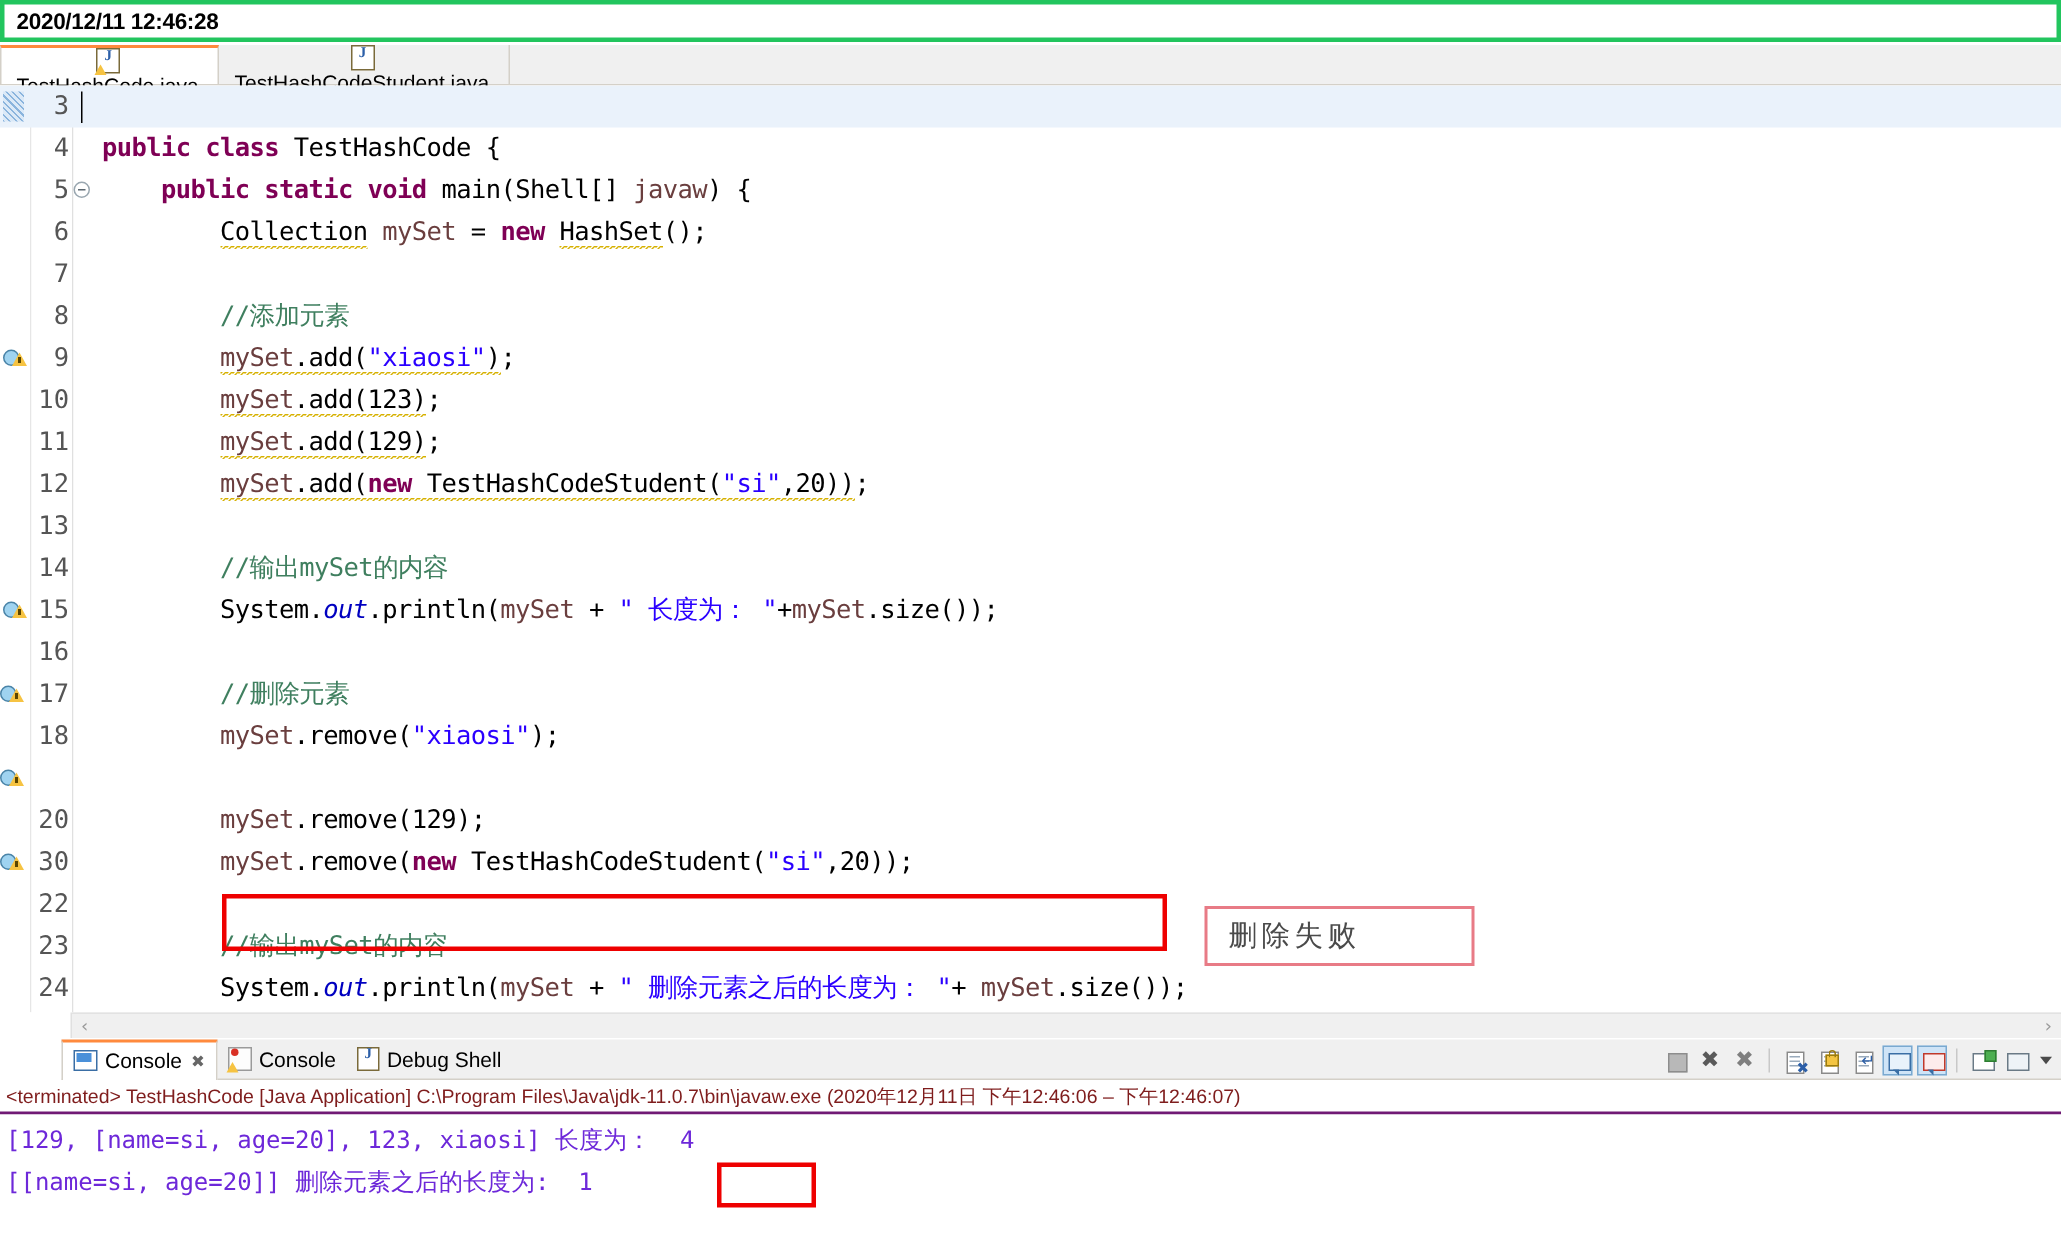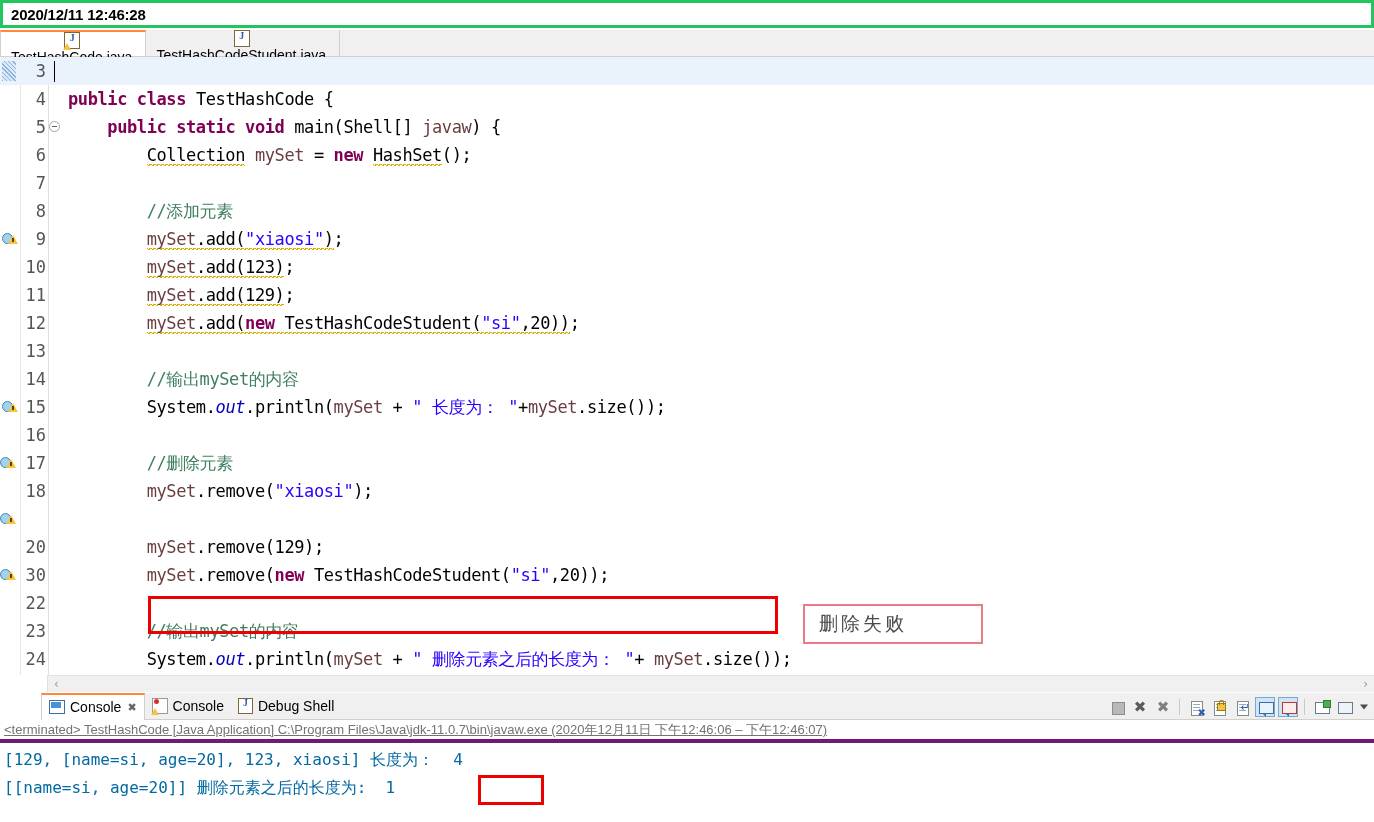--- a/index.html
+++ b/index.html
@@ -379,36 +379,35 @@
   .win-yellow::after {
     content: ""; position: absolute; right: -3px; top: -3px;
     width: 7px; height: 7px; background: #ffd24d; border: 1px solid #a08a30;
   }
 
   
   #console-process-line {
     position: absolute; left: 0; top: 28px;
     width: 1374px; height: 22px;
     background: #ffffff;
-    border-bottom: 4px solid #701a75;
+    border-bottom: 2px solid #701a75;
     box-sizing: border-box;
     display: flex; align-items: center;
-    font-size: 13px; color: #737373;
+    font-size: 13px; color: #7f1d1d;
     padding-left: 4px;
     white-space: nowrap;
     font-family: "Liberation Sans", sans-serif;
-    text-decoration: underline;
   }
   #console-output {
     position: absolute; left: 0; top: 50px;
     width: 1374px; height: 79px;
     background: #ffffff;
     font-family: "DejaVu Sans Mono", monospace;
     font-size: 16px;
-    color: #0369a1;
+    color: #6d28d9;
     padding: 3px 0 0 4px;
     box-sizing: border-box;
     white-space: pre;
     line-height: 28px;
   }
   #console-redbox {
     position: absolute; left: 478px; top: 775px;
     width: 66px; height: 30px;
     border: 3px solid #ee0000;
     box-sizing: border-box;

